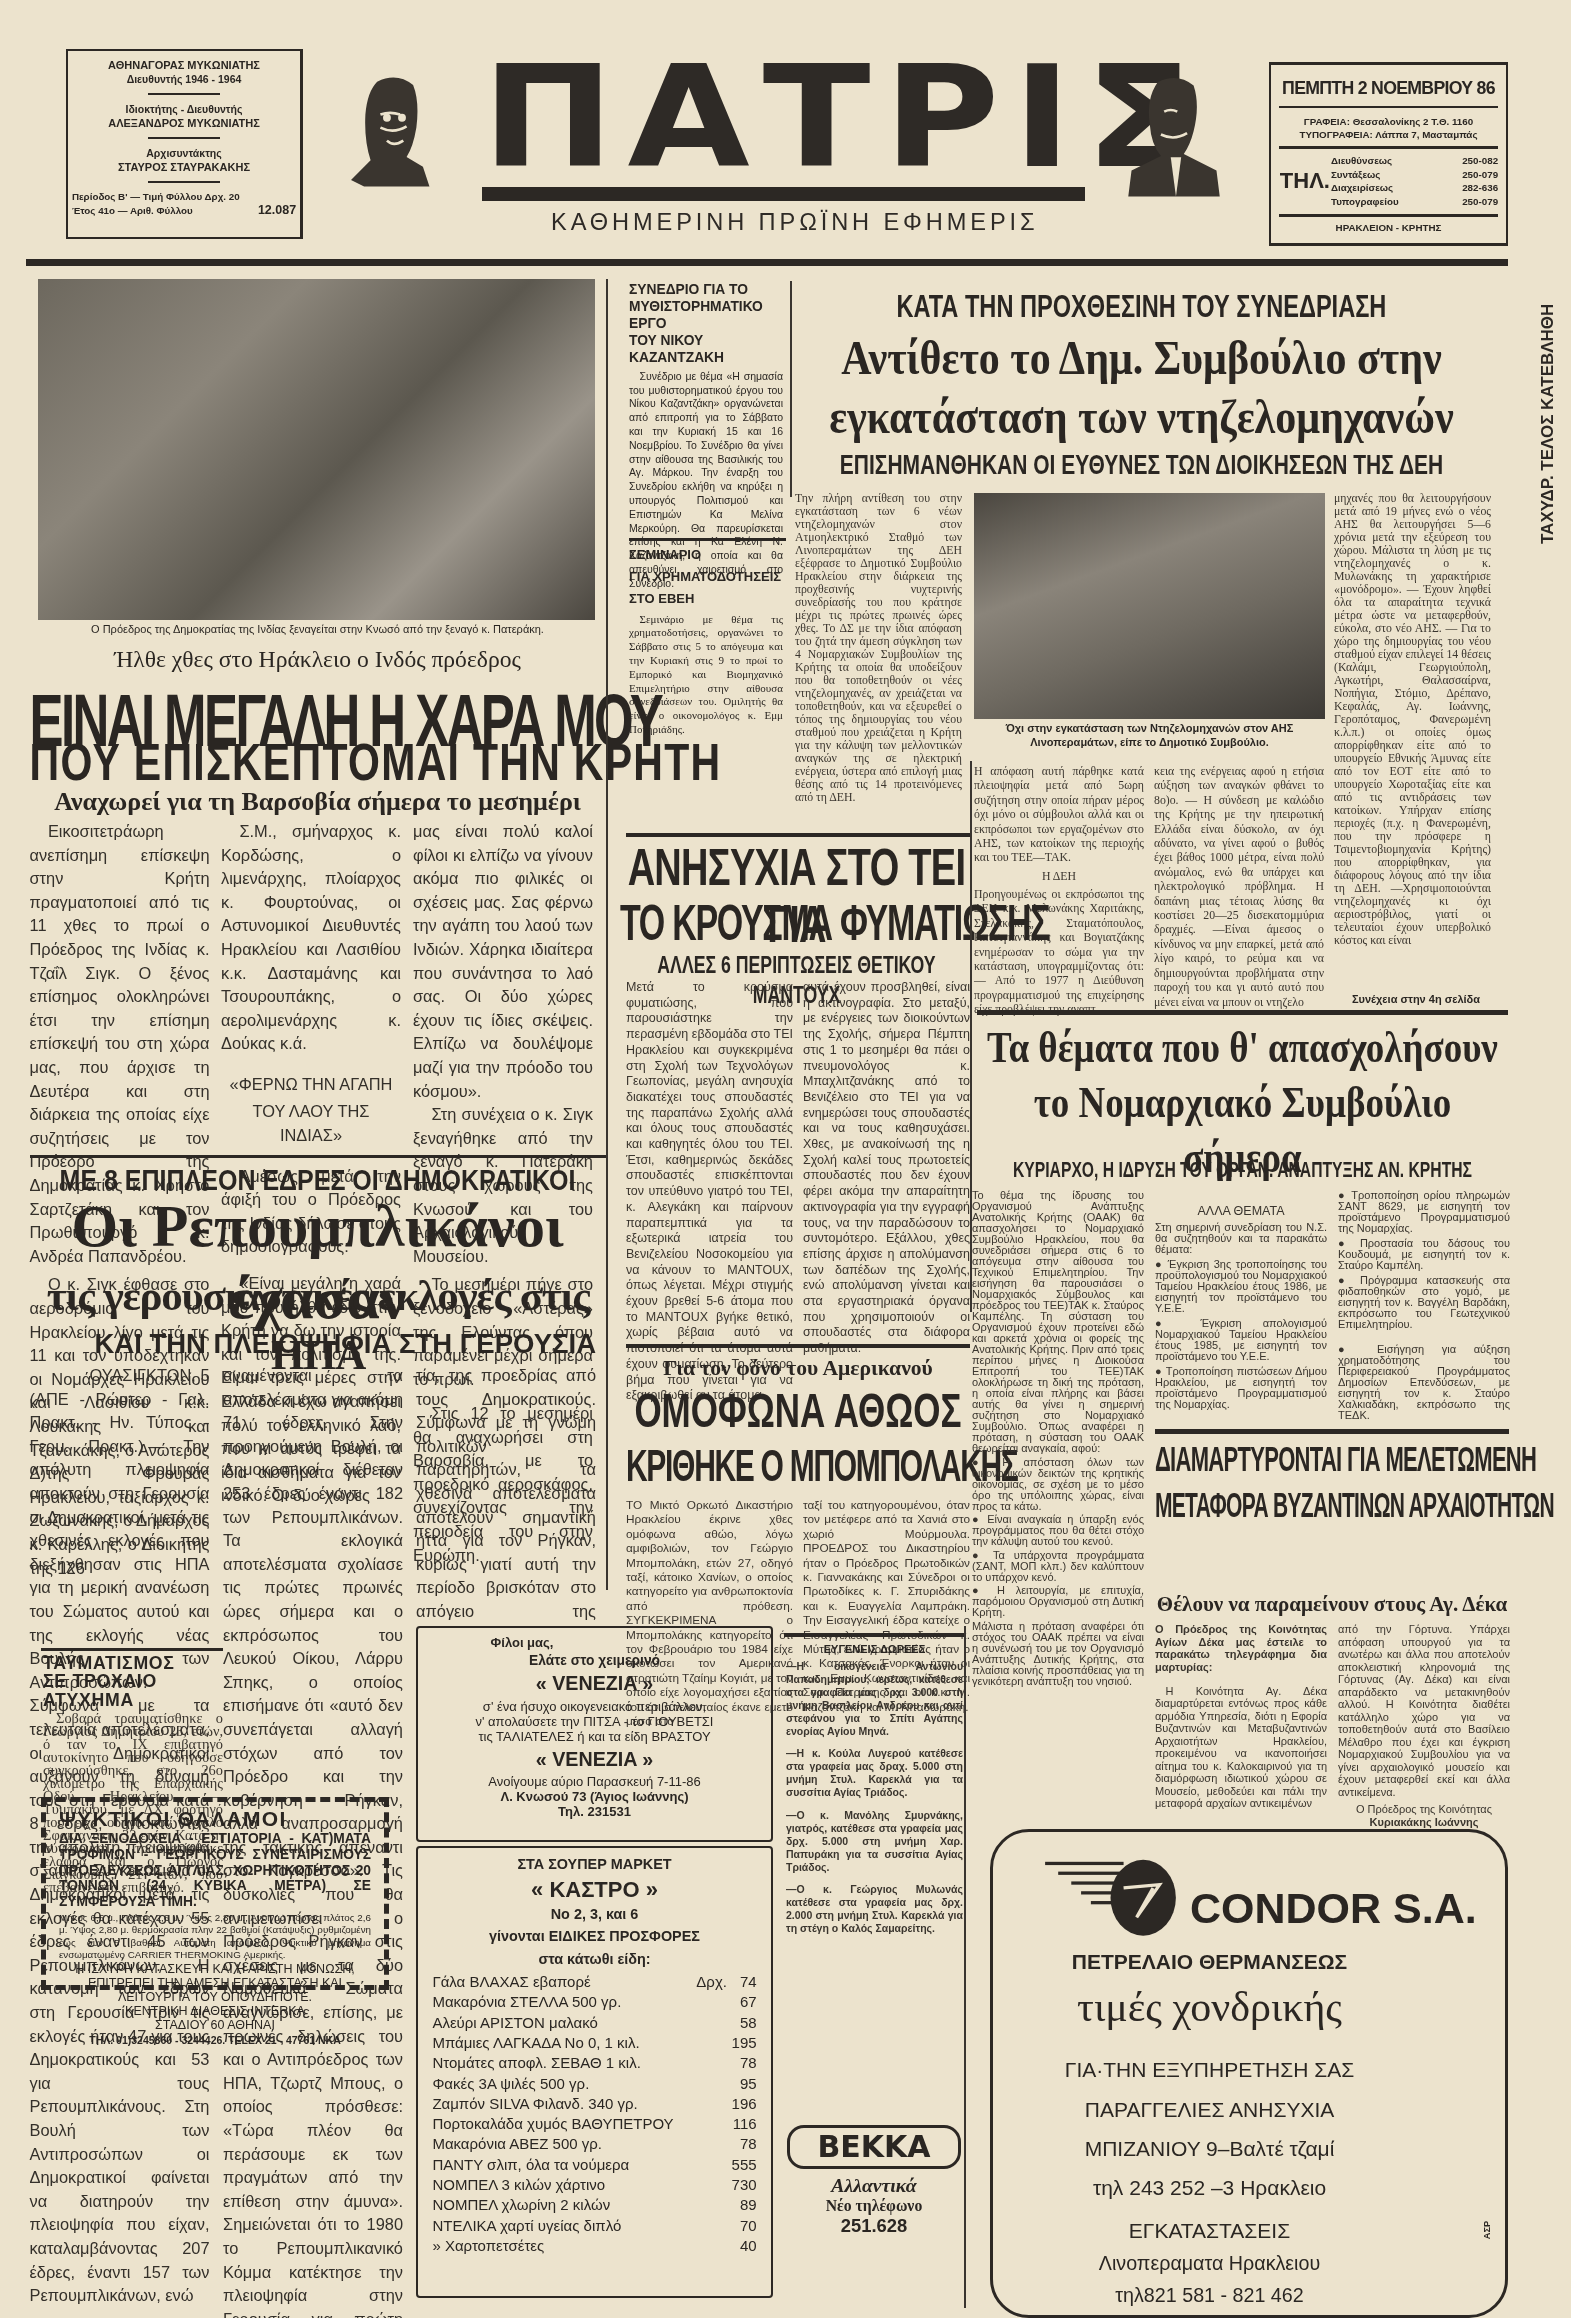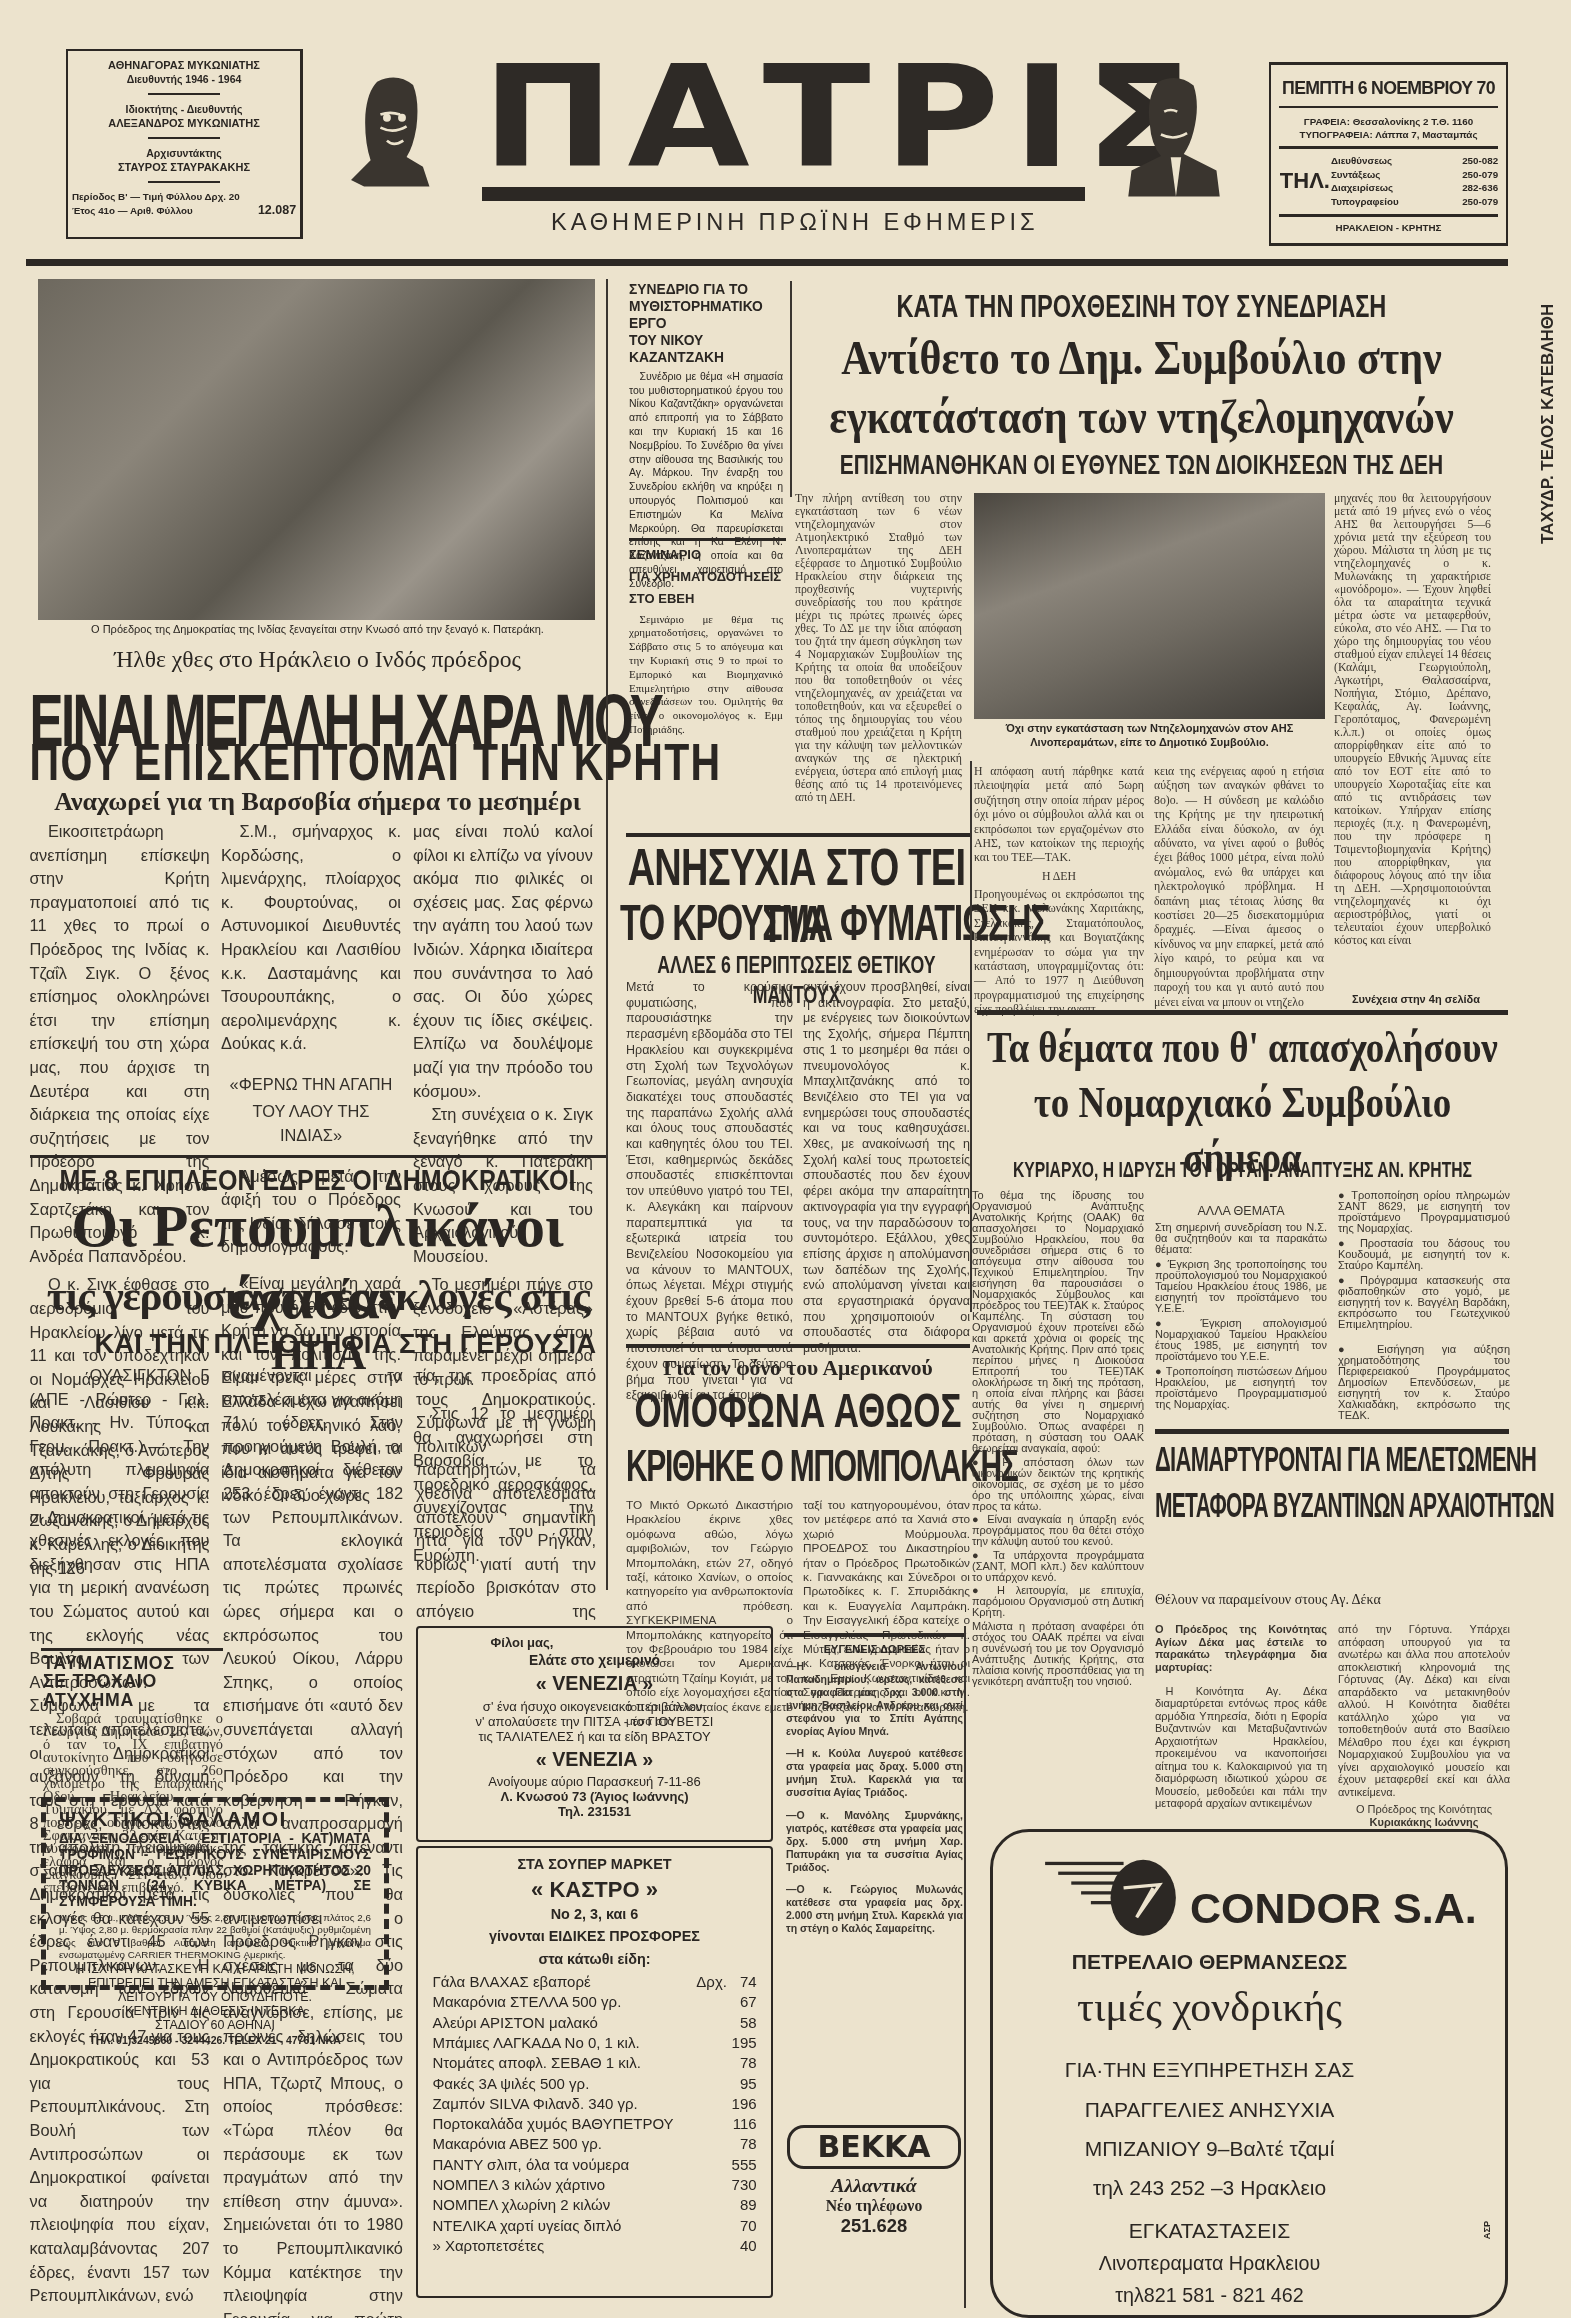--- a/index.html
+++ b/index.html
@@ -55,21 +55,21 @@
 
 <div class="abs" style="left:1125px;top:72px;width:98px;height:125px;">
   <svg width="98" height="125" viewBox="0 0 150 190">
       <path d="M50 15 Q80 0 105 20 Q115 50 105 90 Q100 110 90 125 L140 150 L145 190 L5 190 L10 150 L55 128 Q40 110 38 80 Q32 40 50 15 Z" fill="#3a352f"></path>
       <path d="M60 60 Q70 55 80 60 M55 95 Q75 105 95 93" stroke="#ece3cd" stroke-width="4" fill="none"></path>
       <path d="M70 130 L78 190 L86 130" fill="#ece3cd"></path>
     </svg>
 </div>
 
 <div class="box" style="left:1269px;top:62px;width:239px;height:184px;border-width:3.9px 2.6px 3.9px 2.6px;padding:13px 7.9px;text-align:center">
-  <div style="font-weight:bold;font-size:17.7px;letter-spacing:-0.7px">ΠΕΜΠΤΗ 6 ΝΟΕΜΒΡΙΟΥ 70</div>
+  <div style="font-weight:bold;font-size:17.7px;letter-spacing:-0.7px">ΠΕΜΠΤΗ 2 ΝΟΕΜΒΡΙΟΥ 86</div>
   <div class="rule" style="position:relative;width:100%;height:2.6px;margin:6.6px 0"></div>
   <div style="font-weight:bold;font-size:9.8px;line-height:13px">ΓΡΑΦΕΙΑ: Θεσσαλονίκης 2 Τ.Θ. 1160</div>
   <div style="font-weight:bold;font-size:9.8px;line-height:13px">ΤΥΠΟΓΡΑΦΕΙΑ: Λάππα 7, Μασταμπάς</div>
   <div class="rule" style="position:relative;width:100%;height:2.6px;margin:5.2px 0"></div>
   <div style="display:flex;align-items:center">
     <div style="font-weight:bold;font-size:22px;width:52px">ΤΗΛ.</div>
     <div style="flex:1">
       <div style="display:flex;justify-content:space-between;font-weight:bold;font-size:9.8px;line-height:13.8px">
           <span>Διευθύνσεως</span>
           <span>250-082</span>
@@ -330,21 +330,21 @@
 <div class="abs small-text" style="left:1338px;top:1190px;width:172px;font-size:11px;line-height:11px">
   <p class="bullet" style="margin-bottom:3.9px">Τροποποίηση ορίου πληρωμών ΣΑΝΤ 8629, με εισηγητή τον προϊστάμενο Προγραμματισμού της Νομαρχίας.</p>
   <p class="bullet" style="margin-bottom:3.9px">Προστασία του δάσους του Κουδουμά, με εισηγητή τον κ. Σταύρο Καμπέλη.</p>
   <p class="bullet" style="margin-bottom:14px">Πρόγραμμα κατασκευής στα φιδαποθηκών στο γομό, με εισηγητή τον κ. Βαγγέλη Βαρδάκη, εκπρόσωπο του Γεωτεχνικού Επιμελητηρίου.</p>
   <p class="bullet">Εισήγηση για αύξηση χρηματοδότησης του Περιφερειακού Προγράμματος Δημοσίων Επενδύσεων, με εισηγητή τον κ. Σταύρο Χαλκιαδάκη, εκπρόσωπο της ΤΕΔΚ.</p>
 </div>
 
 <div class="rule" style="left:1155px;top:1429px;width:354px;height:5.2px"></div>
 <div class="abs" style="left:1155px;top:1439px;width:354px;text-align:center;font-size:22px;font-weight:bold;line-height:26px;transform:scaleY(1.6);transform-origin:center top;letter-spacing:-0.7px;white-space:nowrap">ΔΙΑΜΑΡΤΥΡΟΝΤΑΙ ΓΙΑ ΜΕΛΕΤΩΜΕΝΗ</div>
 <div class="abs" style="left:1155px;top:1483px;width:354px;text-align:center;font-size:21px;font-weight:bold;line-height:26px;transform:scaleY(1.7);transform-origin:center top;letter-spacing:-0.7px;white-space:nowrap">ΜΕΤΑΦΟΡΑ ΒΥΖΑΝΤΙΝΩΝ ΑΡΧΑΙΟΤΗΤΩΝ</div>
-<div class="abs serif" style="left:1155px;top:1592px;width:354px;font-size:14px;font-weight:normal">Θέλουν να παραμείνουν στους Αγ. Δέκα</div>
+<div class="abs serif" style="left:1155px;top:1592px;width:354px;text-align:center;font-size:21px;font-weight:bold">Θέλουν να παραμείνουν στους Αγ. Δέκα</div>
 <div class="abs small-text" style="left:1155px;top:1623px;width:172px;font-size:11px;line-height:12.5px">
   <p style="font-weight:bold;margin-bottom:11.8px">Ο Πρόεδρος της Κοινότητας Αγίων Δέκα μας έστειλε το παρακάτω τηλεγράφημα δια μαρτυρίας:</p>
   <p style="text-indent:10.5px">Η Κοινότητα Αγ. Δέκα διαμαρτύρεται εντόνως προς κάθε αρμόδια Υπηρεσία, διότι η Εφορία Βυζαντινών και Μεταβυζαντινών Αρχαιοτήτων Ηρακλείου, προκειμένου να ικανοποιήσει αίτημα του κ. Καλοκαιρινού για τη διαμόρφωση ιδιωτικού χώρου σε Μουσείο, μεθοδεύει και πάλι την μεταφορά αρχαίων αντικειμένων</p>
 </div>
 <div class="abs small-text" style="left:1338px;top:1623px;width:172px;font-size:11px;line-height:12.5px">
   <p>από την Γόρτυνα. Υπάρχει απόφαση υπουργού για τα ανωτέρω και άλλα που αποτελούν αποκλειστική κληρονομιά της Γόρτυνας (Αγ. Δέκα) και είναι απαράδεκτο να μετακινηθούν αλλού. Η Κοινότητα διαθέτει κατάλληλο χώρο για να τοποθετηθούν αυτά στο Βασίλειο Μέλαθρο που έχει και έγκριση Νομαρχιακού Συμβουλίου για να γίνει αρχαιολογικό μουσείο και έχουν μεταφερθεί εκεί και άλλα αντικείμενα.</p>
   <p class="center" style="margin-top:5.2px">Ο Πρόεδρος της Κοινότητας</p>
   <p class="center" style="font-weight:bold">Κυριακάκης Ιωάννης</p>
 </div>
 

